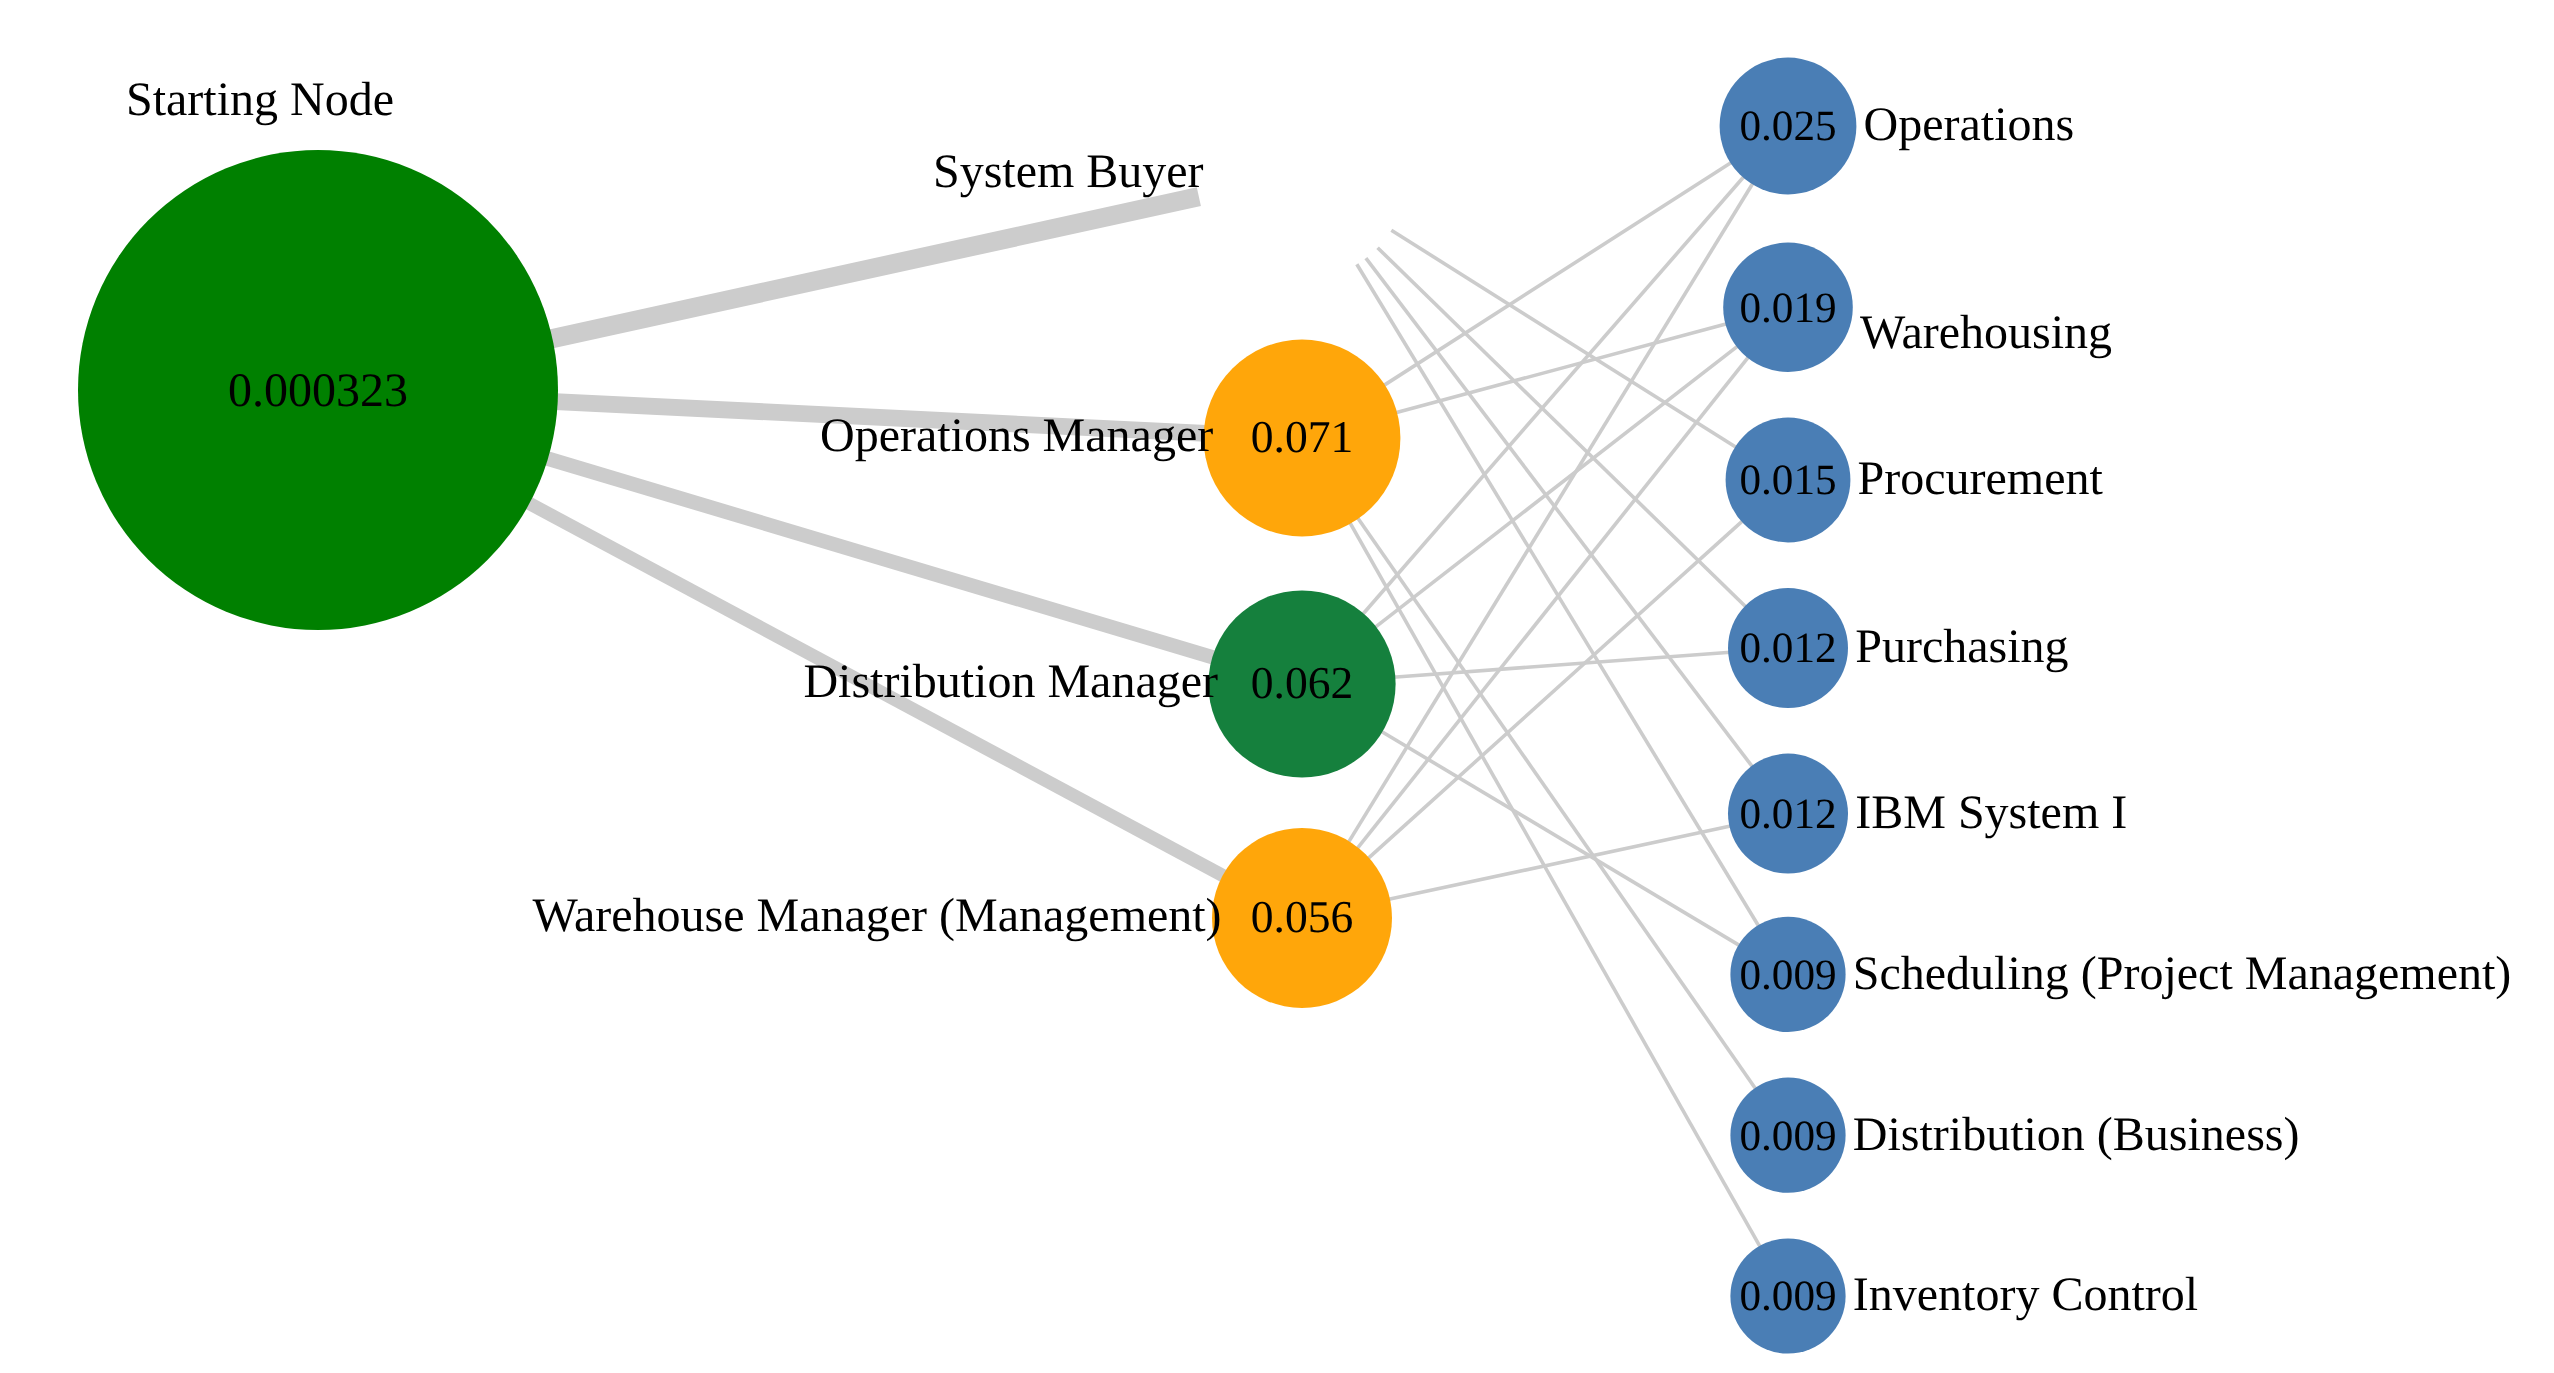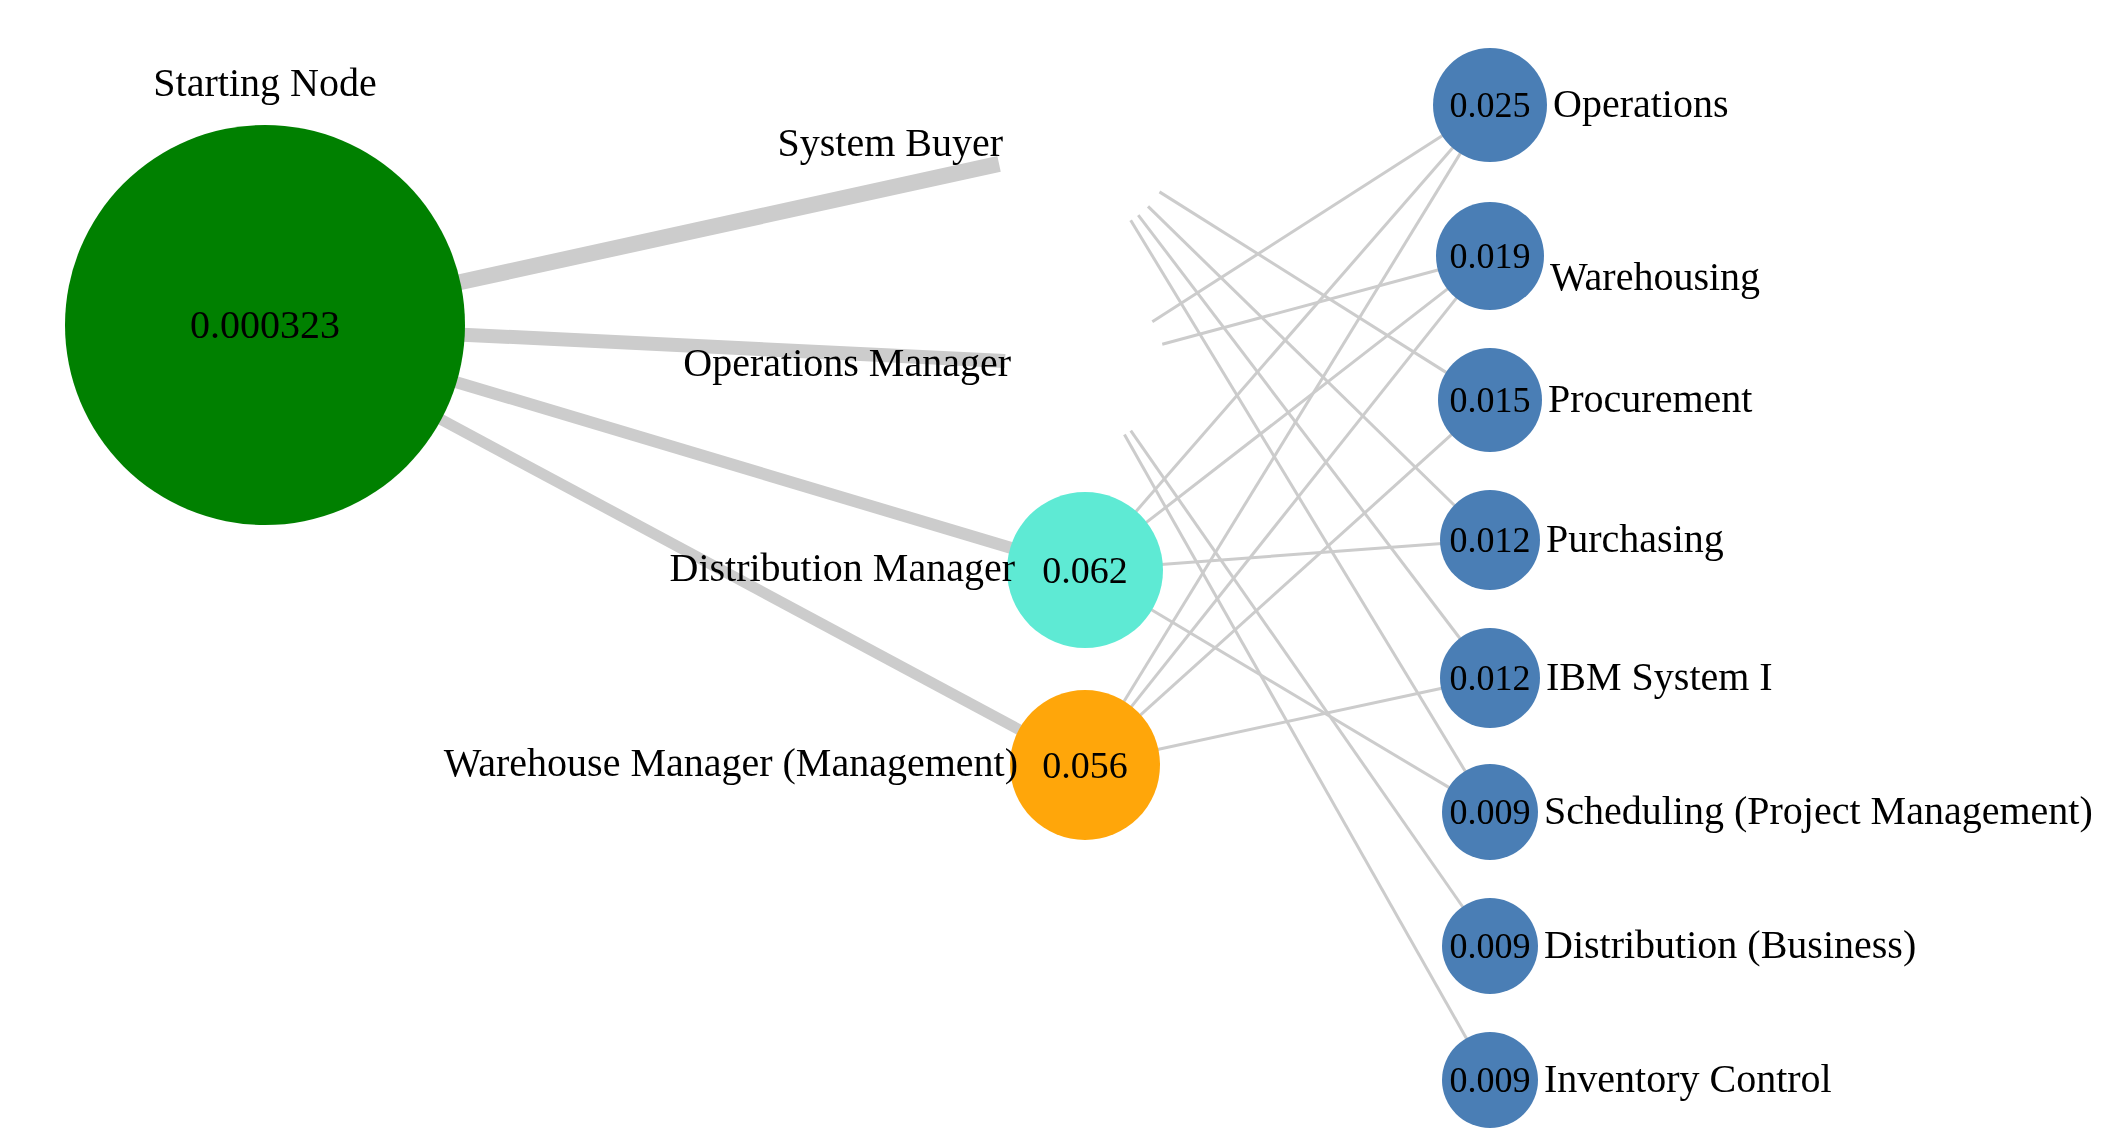--- a/index.html
+++ b/index.html
@@ -31,21 +31,21 @@
   .lbl{
     position:absolute;
     color:#000000;
     font-family:"Liberation Serif","DejaVu Serif",serif;
     font-size:40px;
     line-height:1;
     white-space:nowrap;
   }
   .lbl-right{text-align:left;}
   .lbl-left{text-align:right;}
-  .lbl-top{text-align:center;}
+  .lbl-top{}
 </style>
 </head>
 <body>
 
 <div id="stage">
 
   <svg id="edges" viewBox="0 0 2128 1144" xmlns="http://www.w3.org/2000/svg">
       <line x1="458.395379948033" y1="282.5473556211635" x2="999.0464978008742" y2="163.86784194614955" stroke="#cccccc" stroke-width="16" stroke-linecap="butt"></line>
       <line x1="462.7648455227295" y1="334.6470656352551" x2="1005.0950119100082" y2="361.10219570292725" stroke="#cccccc" stroke-width="14" stroke-linecap="butt"></line>
       <line x1="454.7131620769686" y1="381.6825911083626" x2="1012.180806475507" y2="548.2430458371941" stroke="#cccccc" stroke-width="12" stroke-linecap="butt"></line>
@@ -67,21 +67,24 @@
       <line x1="1139.2271714437722" y1="716.1285985753658" x2="1452.858101750841" y2="433.4735626196125" stroke="#cccccc" stroke-width="3" stroke-linecap="butt"></line>
       <line x1="1156.3718303126207" y1="749.6682734884" x2="1443.070577328688" y2="688.0811352405041" stroke="#cccccc" stroke-width="3" stroke-linecap="butt"></line>
     </svg>
 
   <div class="lbl lbl-top" id="start-caption" style="left: 105px; top: 63px; width: 320px;">Starting Node</div>
 
   <div class="node node-green" id="node-start" style="left: 65px; top: 125px; width: 400px; height: 400px; background: rgb(0, 128, 0);">
     <span class="node-value">0.000323</span>
   </div>
 
-  <div class="node node-orange" id="node-l1-2" style="left: 1007px; top: 492px; width: 156px; height: 156px; background: #5eead4;">
+  <div class="node node-orange" id="node-l1-1" style="left: 1003px; top: 283px; width: 164px; height: 164px; background: rgb(255, 166, 10);">
+    <span class="node-value">0.071</span>
+  </div>
+  <div class="node node-orange" id="node-l1-2" style="left: 1007px; top: 492px; width: 156px; height: 156px; background: #15803d;">
     <span class="node-value">0.062</span>
   </div>
   <div class="node node-orange" id="node-l1-3" style="left: 1010px; top: 690px; width: 150px; height: 150px; background: rgb(255, 166, 10);">
     <span class="node-value">0.056</span>
   </div>
 
   <div class="lbl lbl-left" id="lbl-l1-0" style="right: 1125px; top: 123px;">System Buyer</div>
   <div class="lbl lbl-left" id="lbl-l1-1" style="right: 1117px; top: 343px;">Operations Manager</div>
   <div class="lbl lbl-left" id="lbl-l1-2" style="right: 1113px; top: 548px;">Distribution Manager</div>
   <div class="lbl lbl-left" id="lbl-l1-3" style="right: 1110px; top: 743px;">Warehouse Manager (Management)</div>

